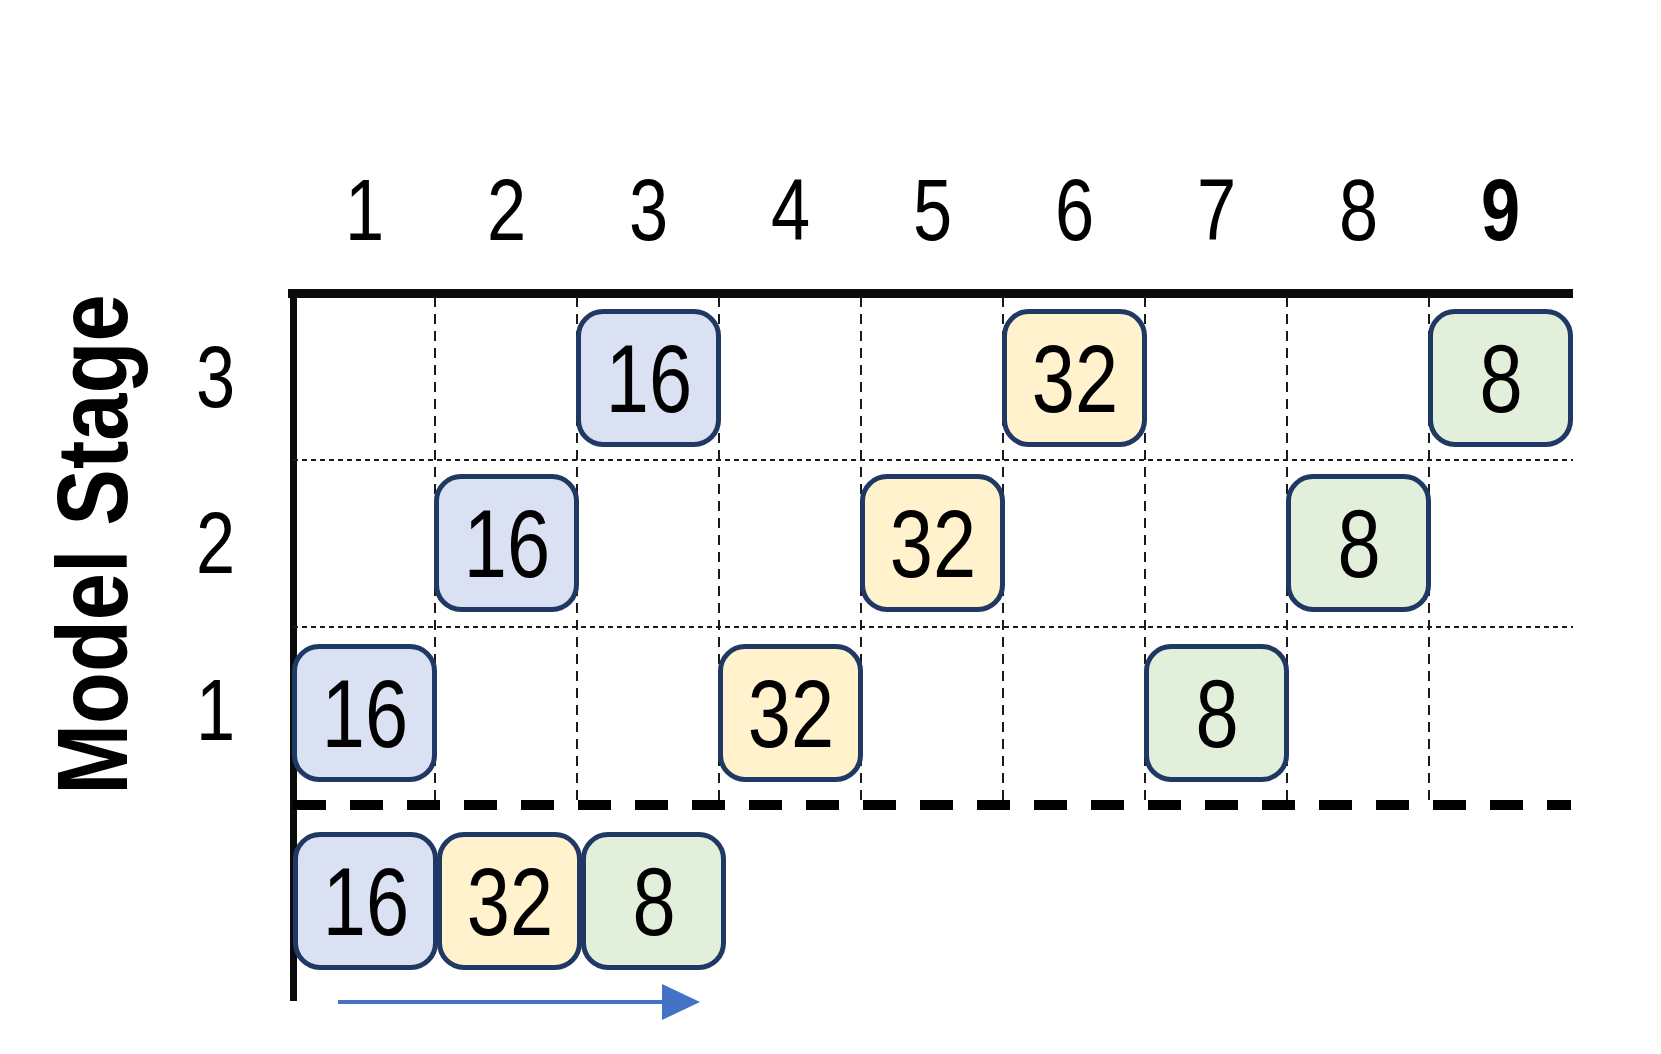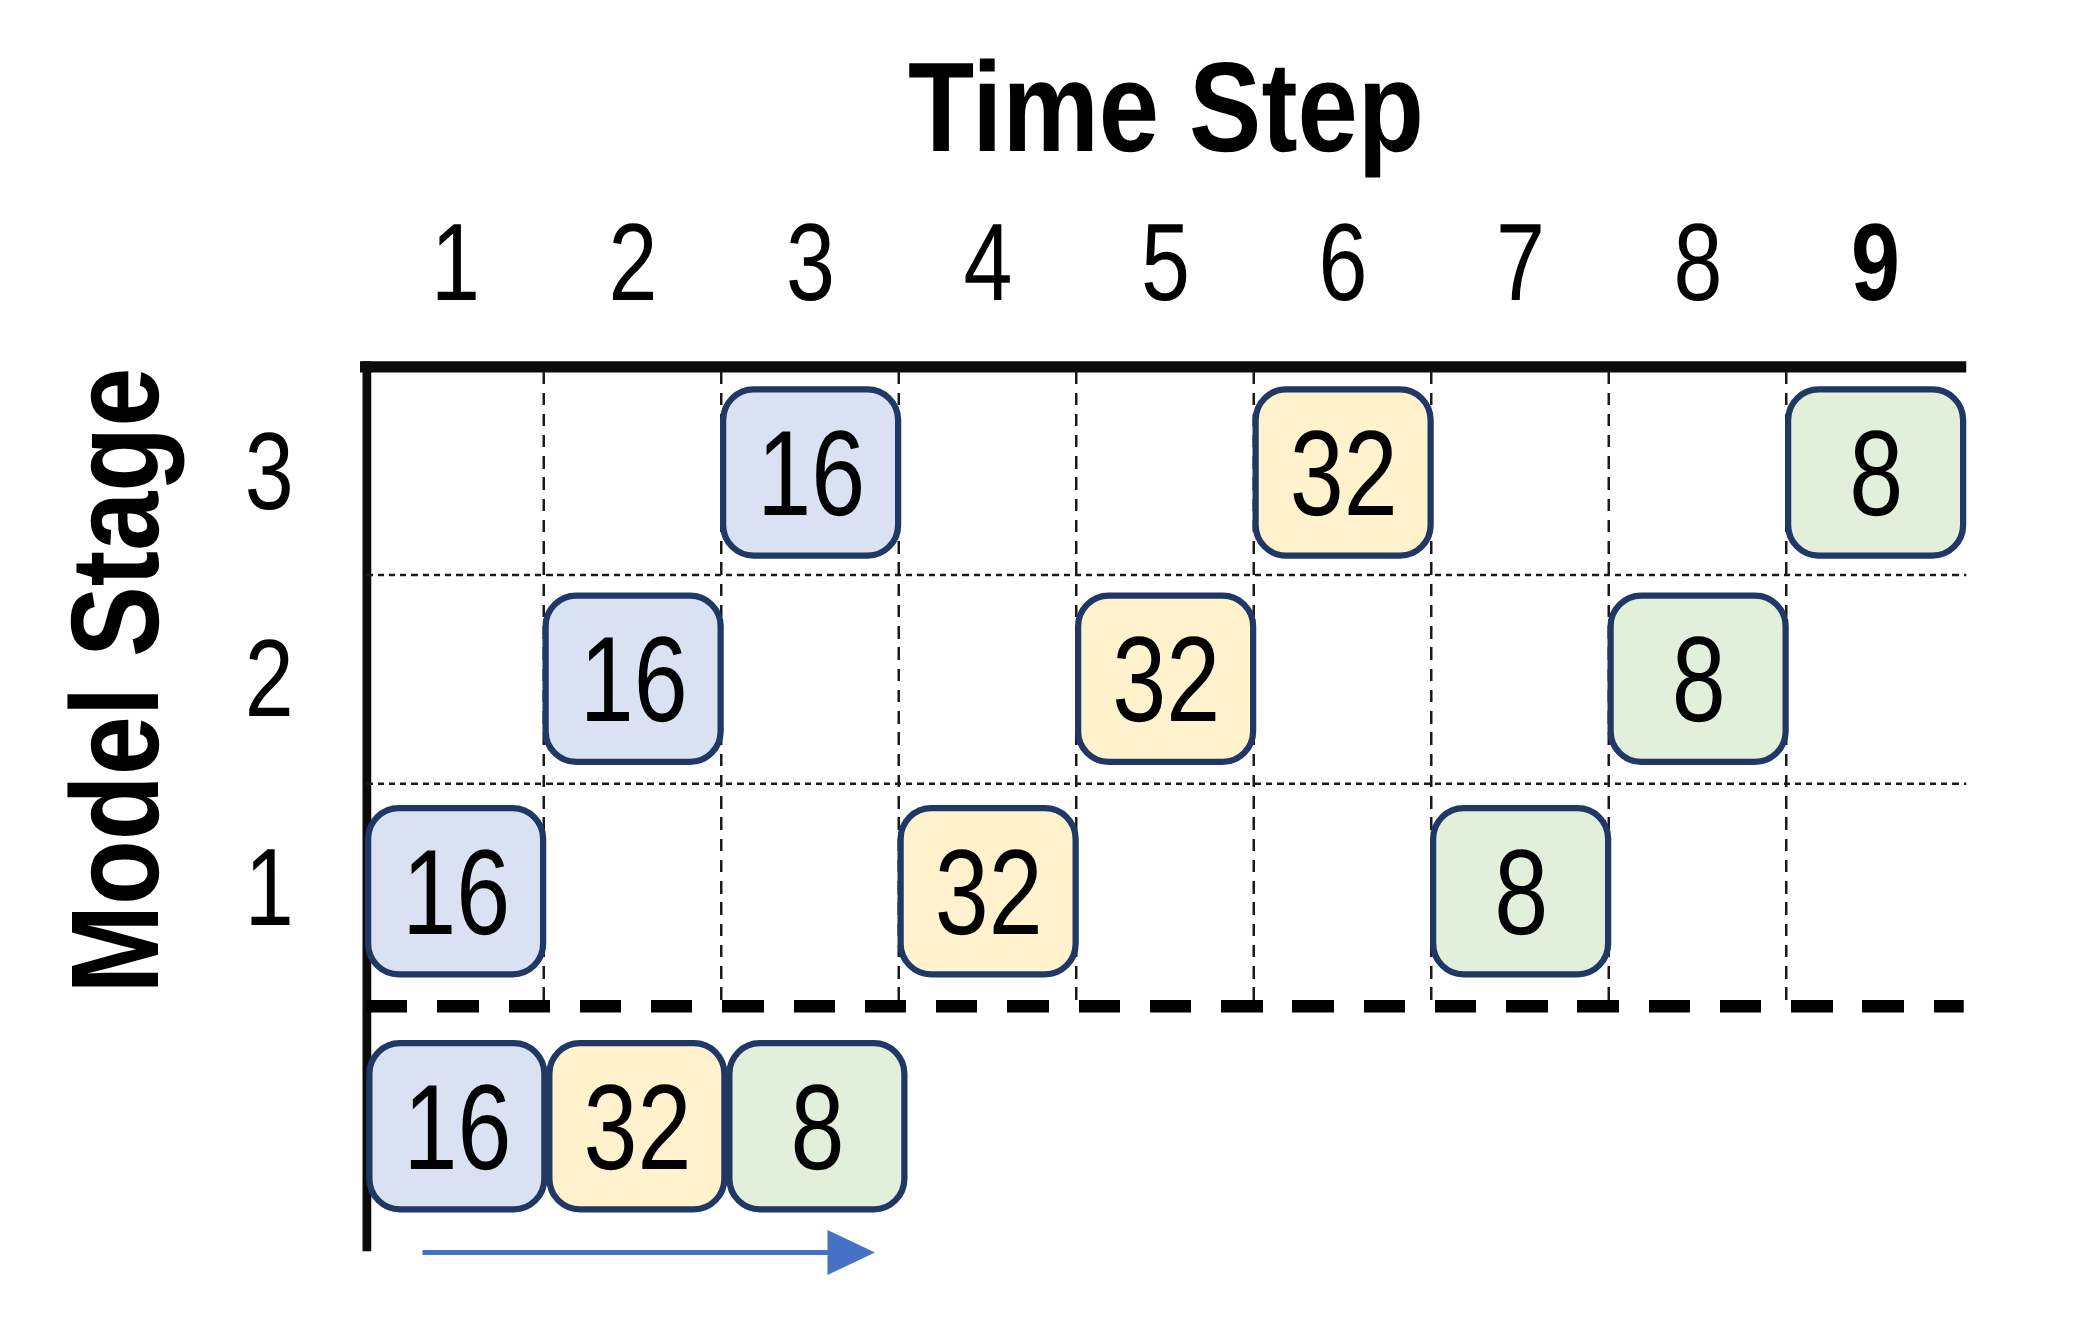--- a/index.html
+++ b/index.html
@@ -70,21 +70,20 @@
   .bb{top:832px}
   .bb1{left:293px}.bb2{left:437px}.bb3{left:581px}
   
   .arrow-svg{position:absolute;left:330px;top:980px;}
 </style>
 </head>
 <body>
 
 <div id="figure">
 
-  <div class="x-title"><span class="cond">Time Step</span></div>
   <div class="y-title"><span class="cond">Model Stage</span></div>
 
   <div class="tick tk1"><span class="cond">1</span></div>
   <div class="tick tk2"><span class="cond">2</span></div>
   <div class="tick tk3"><span class="cond">3</span></div>
   <div class="tick tk4"><span class="cond">4</span></div>
   <div class="tick tk5"><span class="cond">5</span></div>
   <div class="tick tk6"><span class="cond">6</span></div>
   <div class="tick tk7"><span class="cond">7</span></div>
   <div class="tick tk8"><span class="cond">8</span></div>

